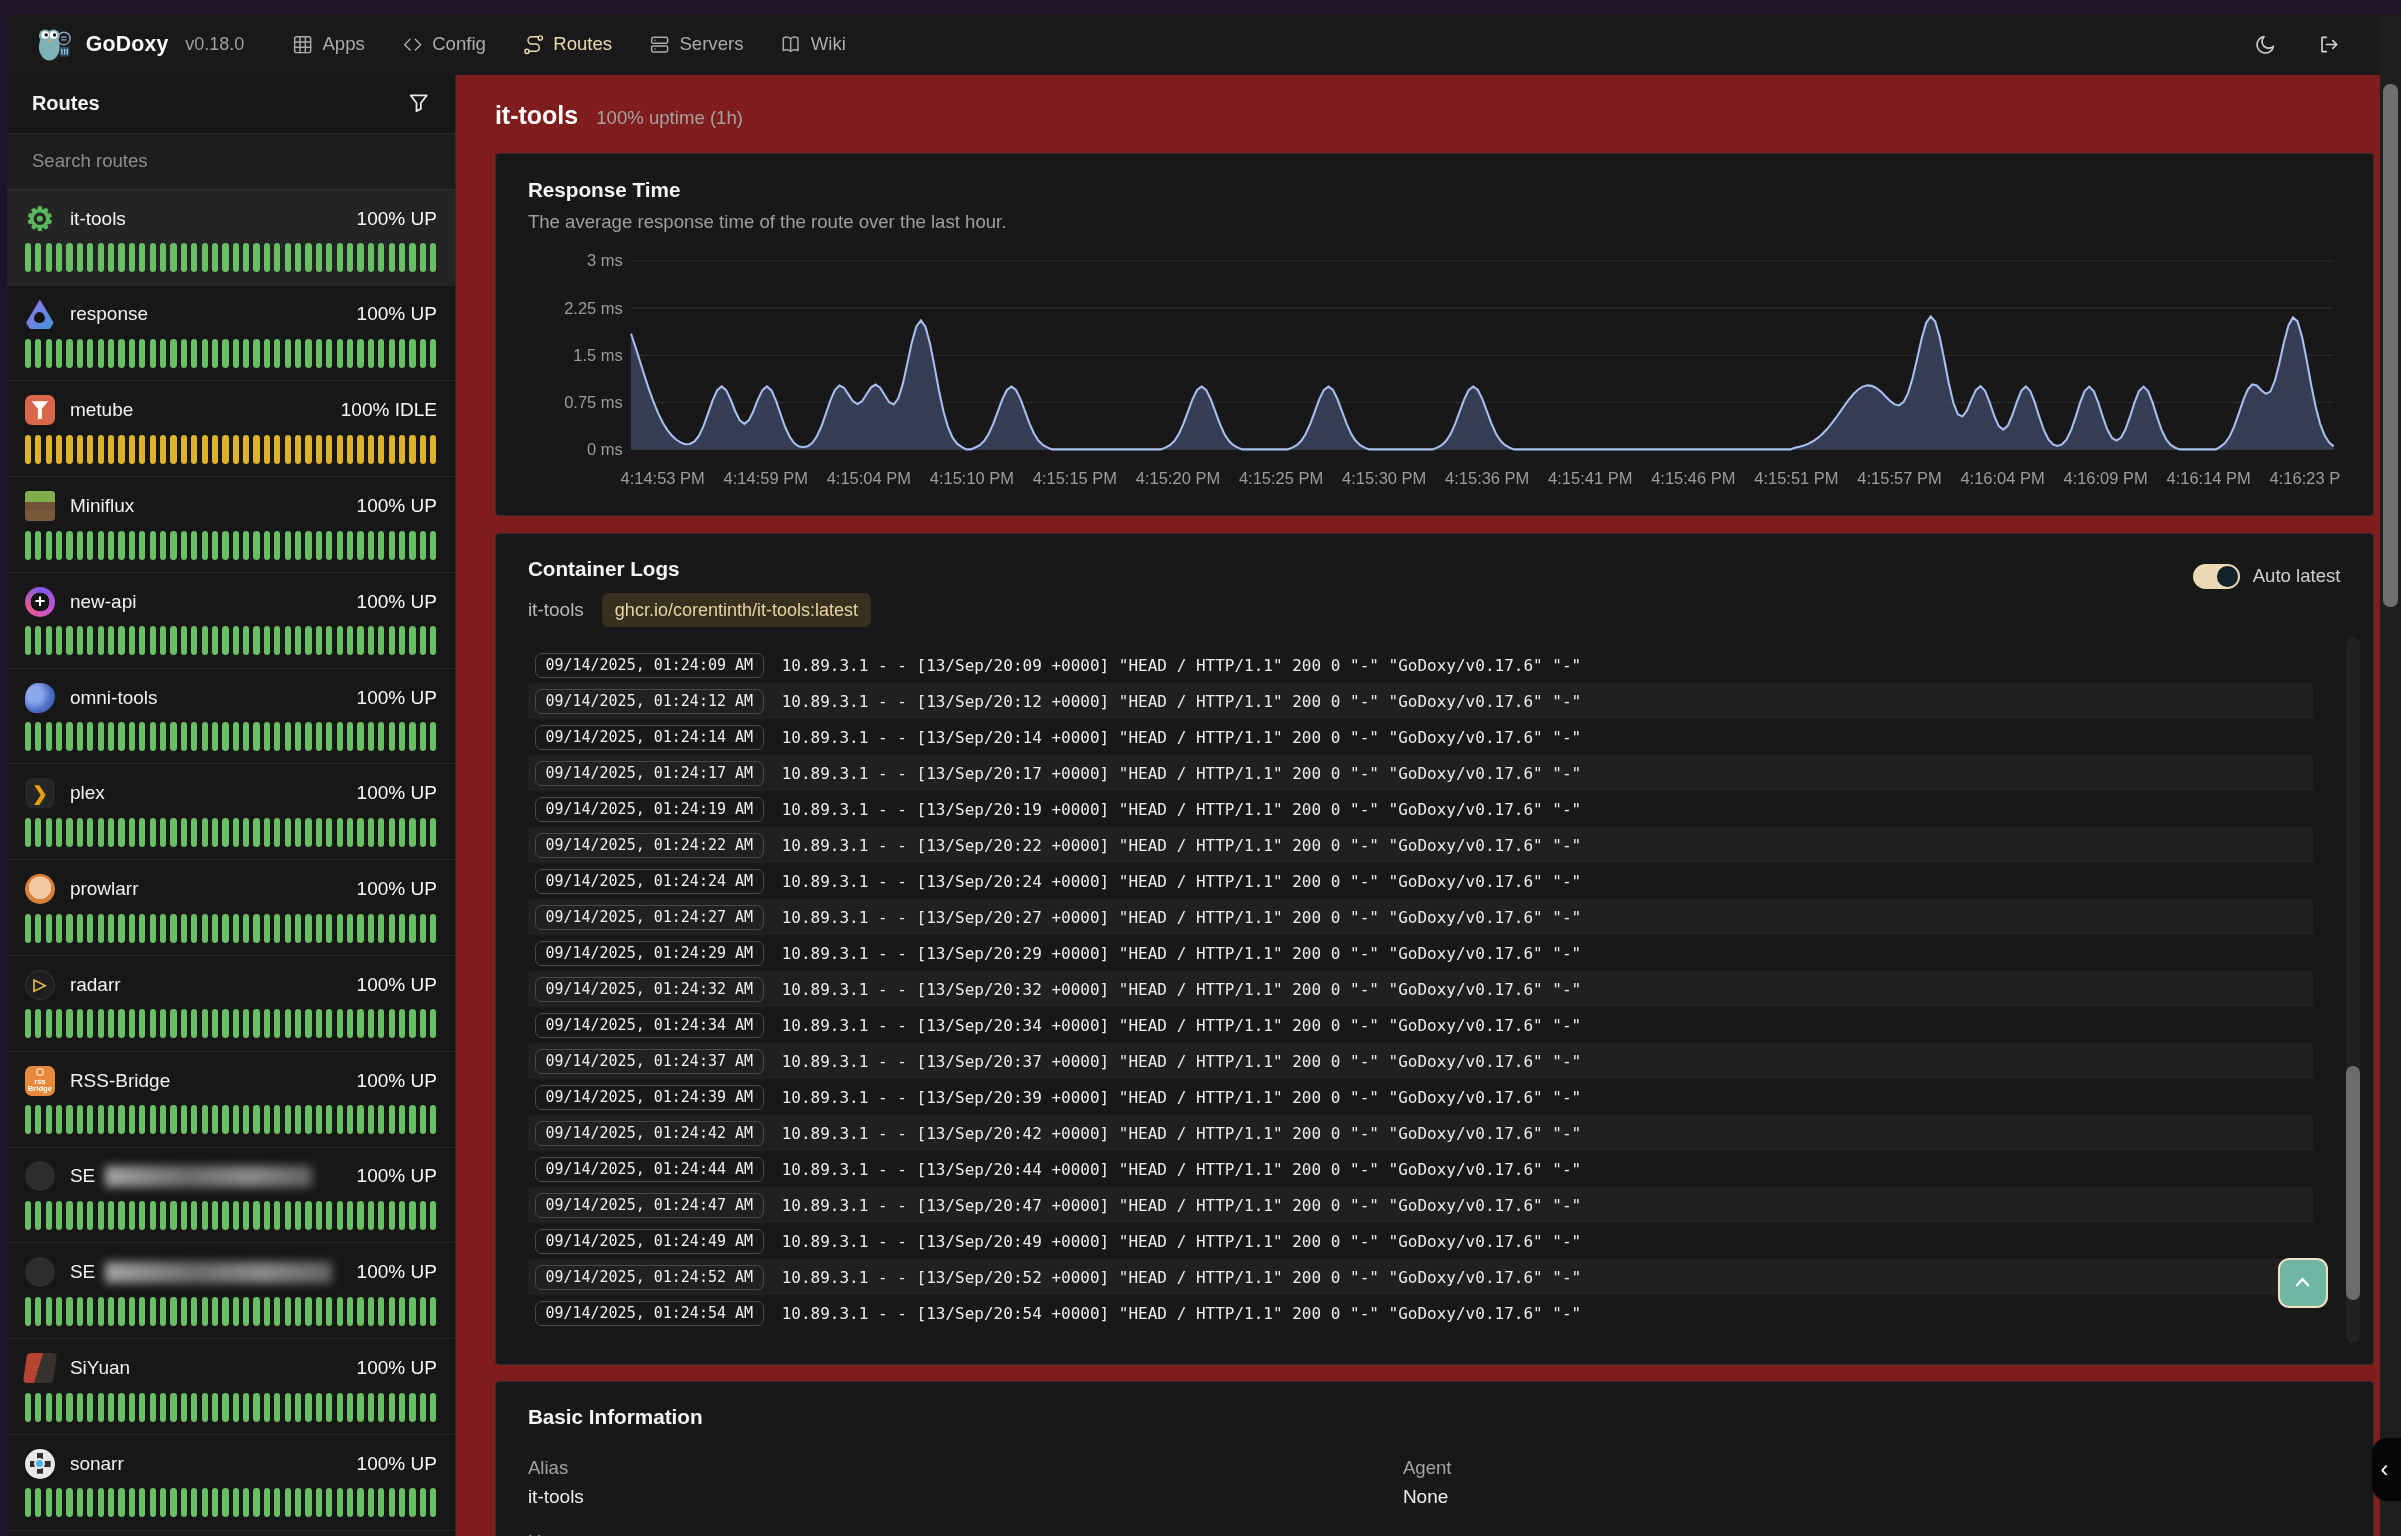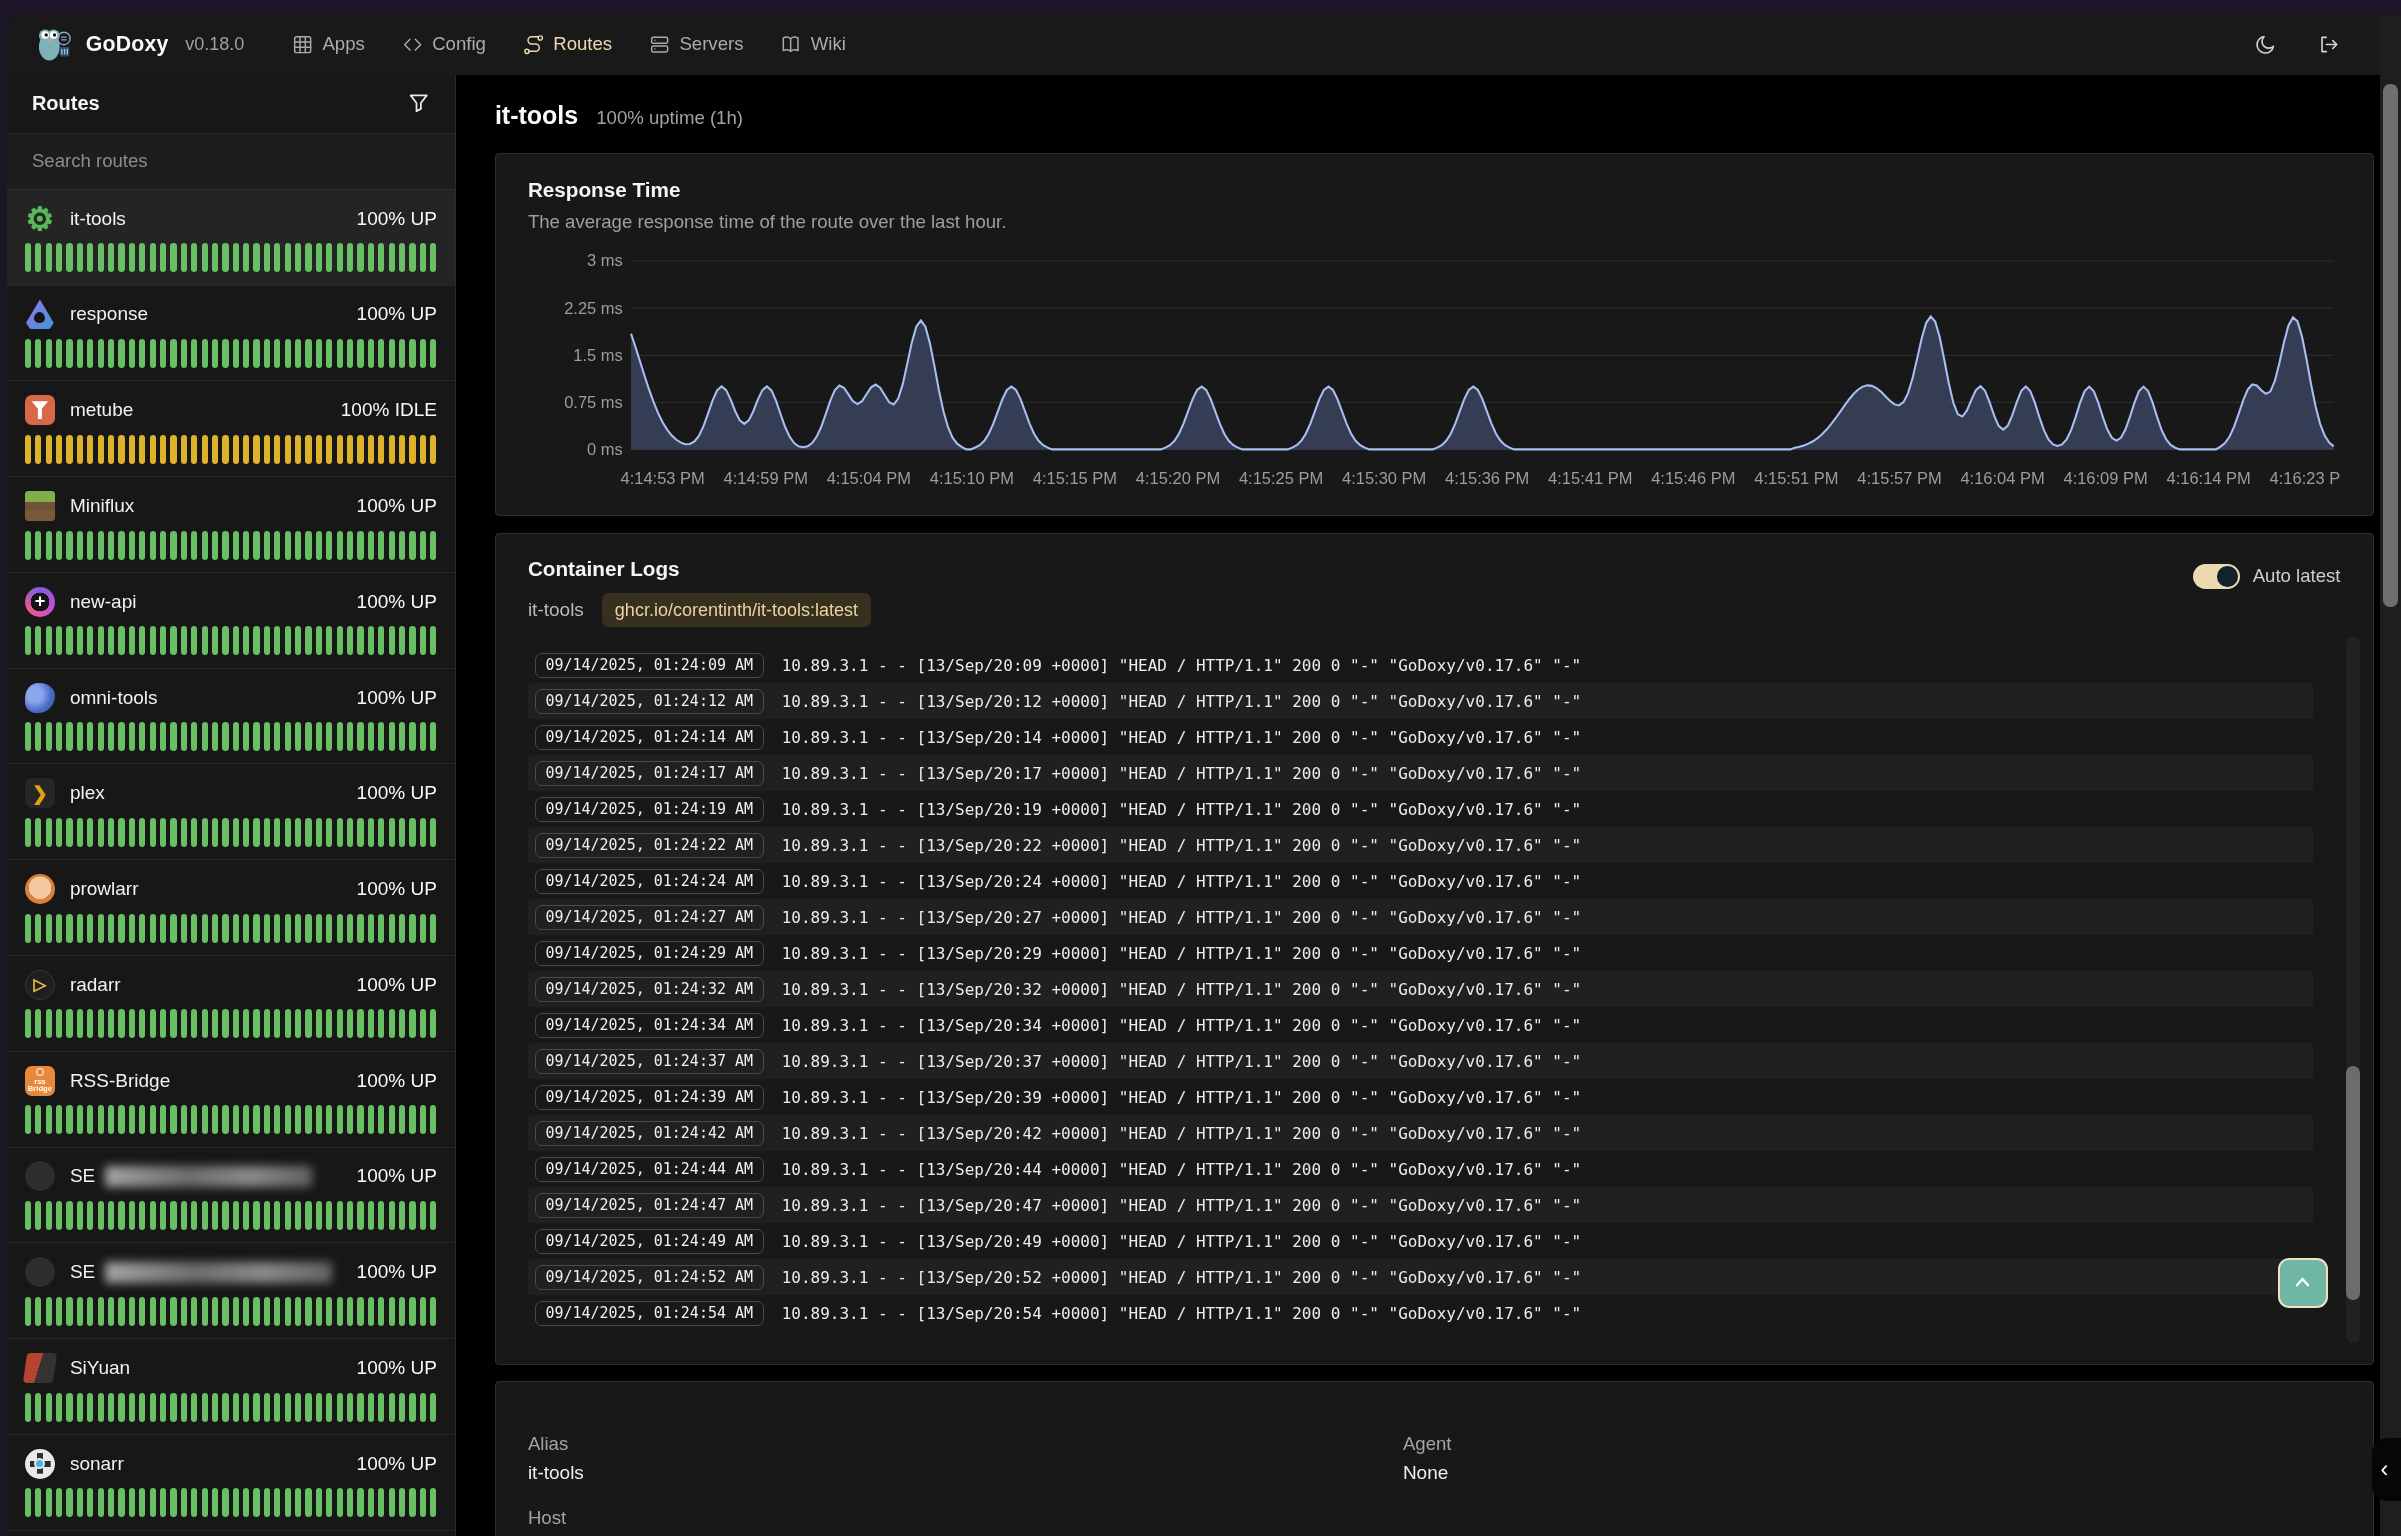--- a/index.html
+++ b/index.html
@@ -1,20 +1,20 @@
 <!DOCTYPE html>
 <html style="font-size:11px"><head>
 <meta charset="utf-8">
 <style>
   * { margin:0; padding:0; box-sizing:border-box; }
   html,body { width:2401px; height:1537px; overflow:hidden; background:#1d1528;
               font-family:"Liberation Sans", sans-serif; color:#ededed; }
 
   #app { position:absolute; left:6.9px; top:13.8px; right:0; bottom:0;
-         background:#000000; border-top-left-radius:12.4px; overflow:hidden; }
+         background:#7f1d1d; border-top-left-radius:12.4px; overflow:hidden; }
 
   
   .navbar { height:61px; display:flex; align-items:center; padding:0 27.5px;
             background:#191919; border-top-left-radius:12.4px; }
   .brand { display:flex; align-items:center; gap:12.4px; }
   .logo { width:39px; height:36px; }
   .brand-name { font-size:21.3px; font-weight:700; color:#fafafa; letter-spacing:0.2px; }
   .brand-ver { font-size:18px; color:#9aa0a6; margin-left:4.1px; }
   .nav-items { display:flex; align-items:center; gap:37px; margin-left:48px; }
   .nav-item { display:flex; align-items:center; gap:9px; color:#ababab; font-size:18.6px; cursor:pointer; }
@@ -1044,20 +1044,21 @@
             <div class="log-thumb"></div>
           </div>
         <div class="scrolltop-btn">
           <svg viewBox="0 0 36 36">
               <path d="M10 22 L18 13 L26 22"></path>
             </svg>
         </div>
       </div>
 
       <div class="card info-card">
+        <h3>Basic Information</h3>
         <div class="info-grid" id="info-grid">
             <div>
     <div class="f-label">Alias</div>
     <div class="f-value">it-tools</div>
   </div>
             <div>
     <div class="f-label">Agent</div>
     <div class="f-value">None</div>
   </div>
             <div>

